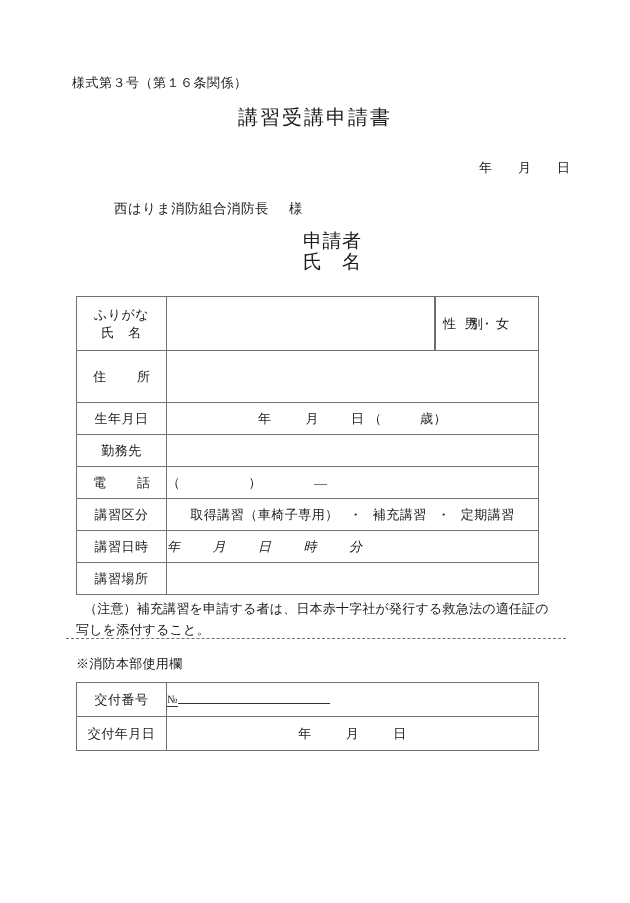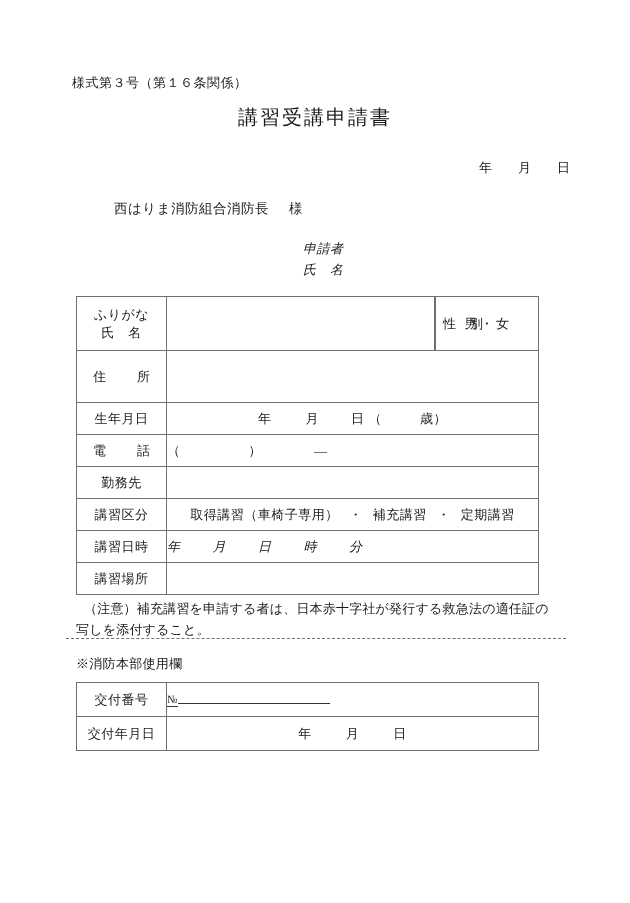--- a/index.html
+++ b/index.html
@@ -51,25 +51,24 @@
     top: 200px;
     font-size: 13.5px;
     letter-spacing: 0.5px;
     white-space: nowrap;
     margin-left: 28px;
   }
   .addressee .gap { display: inline-block; width: 20px; }
   .applicant {
     position: absolute;
     left: 303px;
-    top: 238px;
-    font-size: 13px;
+    top: 230px;
+    font-size: 19px;
     line-height: 21px;
     letter-spacing: 0.5px;
-    font-style: italic;
   }
 
   
   .tbl {
     position: absolute;
     border-collapse: collapse;
     table-layout: fixed;
     font-size: 13px;
     border-radius: 13px;
   }
@@ -218,29 +217,29 @@
       </tr>
 
       <tr class="r-std">
         <td class="lbl">生年月日</td>
         <td class="dob-line" colspan="3">
           <span>年</span><span class="g1"></span><span>月</span><span class="g2"></span><span>日</span><span class="g3"></span><span>（</span><span class="g4"></span><span>歳）</span>
         </td>
       </tr>
 
       <tr class="r-std">
+        <td class="lbl">勤務先</td>
+        <td class="cell-pad" colspan="3"></td>
+      </tr>
+
+      <tr class="r-std">
         <td class="lbl wide">電　話</td>
         <td class="tel-line" colspan="3">
           <span>（</span><span class="pg"></span><span>）</span><span class="dg"></span><span>—</span>
         </td>
-      </tr>
-
-      <tr class="r-std">
-        <td class="lbl">勤務先</td>
-        <td class="cell-pad" colspan="3"></td>
       </tr>
 
       <tr class="r-std">
         <td class="lbl">講習区分</td>
         <td class="course-line" colspan="3">
           <span>取得講習（車椅子専用）</span><span class="sep">・</span><span>補充講習</span><span class="sep">・</span><span>定期講習</span>
         </td>
       </tr>
 
       <tr class="r-std">

